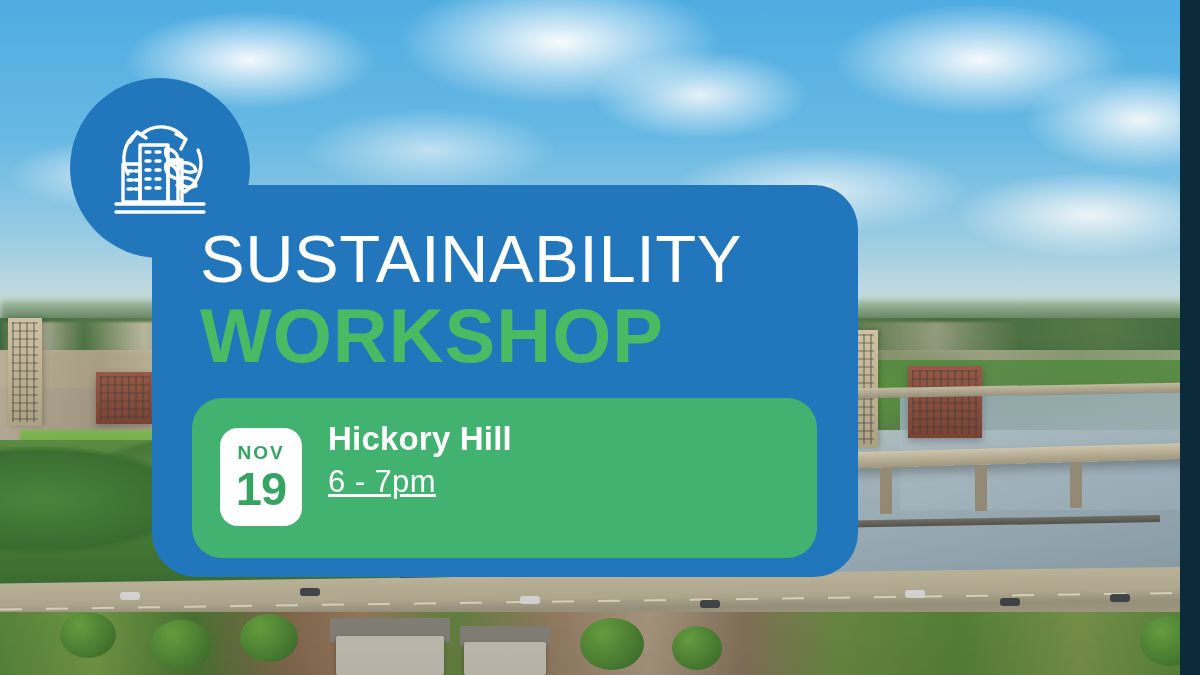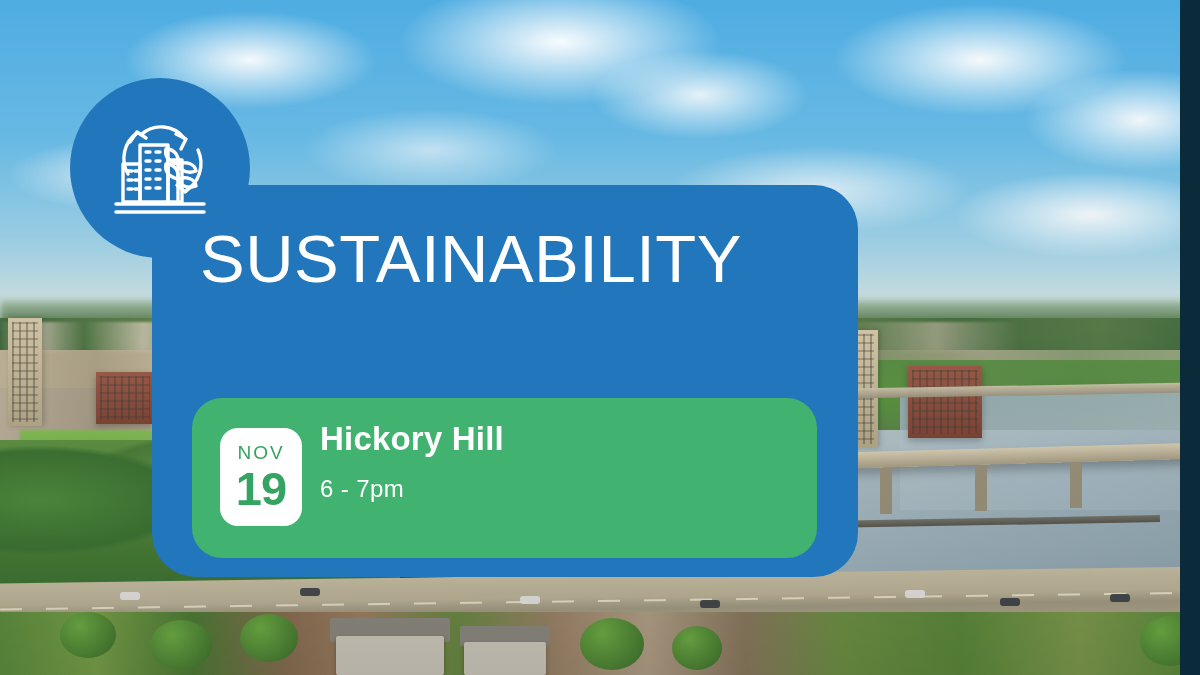--- a/index.html
+++ b/index.html
@@ -170,34 +170,34 @@
   .green-card{
     position:absolute; left:192px; top:398px; width:625px; height:160px;
     background:#41b26f; border-radius:30px;
   }
   .date-badge{
     position:absolute; left:28px; top:30px; width:82px; height:98px;
     background:#ffffff; border-radius:18px;
     display:flex; flex-direction:column; align-items:center; justify-content:center;
   }
   .date-mon{
-    font-size:19px; font-weight:400; letter-spacing:2px; color:#35a462;
+    font-size:19px; font-weight:700; letter-spacing:2px; color:#35a462;
     line-height:20px; margin-bottom:3px;
   }
   .date-day{
     font-size:47px; font-weight:700; color:#35a462; line-height:46px; letter-spacing:-1px;
   }
   .details{
-    position:absolute; left:128px; top:20px; width:470px; color:#ffffff;
+    position:absolute; left:136px; top:20px; width:470px; color:#ffffff;
   }
   .venue-1, .venue-2{
     font-size:33px; font-weight:700; line-height:42px; letter-spacing:.2px;
   }
   .time{
-    font-size:24px; font-weight:400; line-height:42px; letter-spacing:.4px; margin-top:8px;
+    font-size:31px; font-weight:400; line-height:42px; letter-spacing:.4px; margin-top:1px;text-decoration:underline;
   }
 </style>
 </head>
 <body>
 
 <div class="poster">
 
   <div class="photo">
     <div class="sky"></div>
     <div class="horizon"></div>
@@ -298,20 +298,21 @@
         <path d="M72 67 C81 64, 89 67, 90 74 C82 77, 74 74, 72 67 Z"></path>
 
         <path d="M10 92 H98"></path>
         <path d="M10 100 H98"></path>
       </g>
     </svg>
   </div>
 
   <div class="title-wrap">
     <div class="title-1">SUSTAINABILITY</div>
+    <div class="title-2">WORKSHOP</div>
   </div>
 
   <div class="green-card">
 
     <div class="date-badge">
       <div class="date-mon">NOV</div>
       <div class="date-day">19</div>
     </div>
 
     <div class="details">

